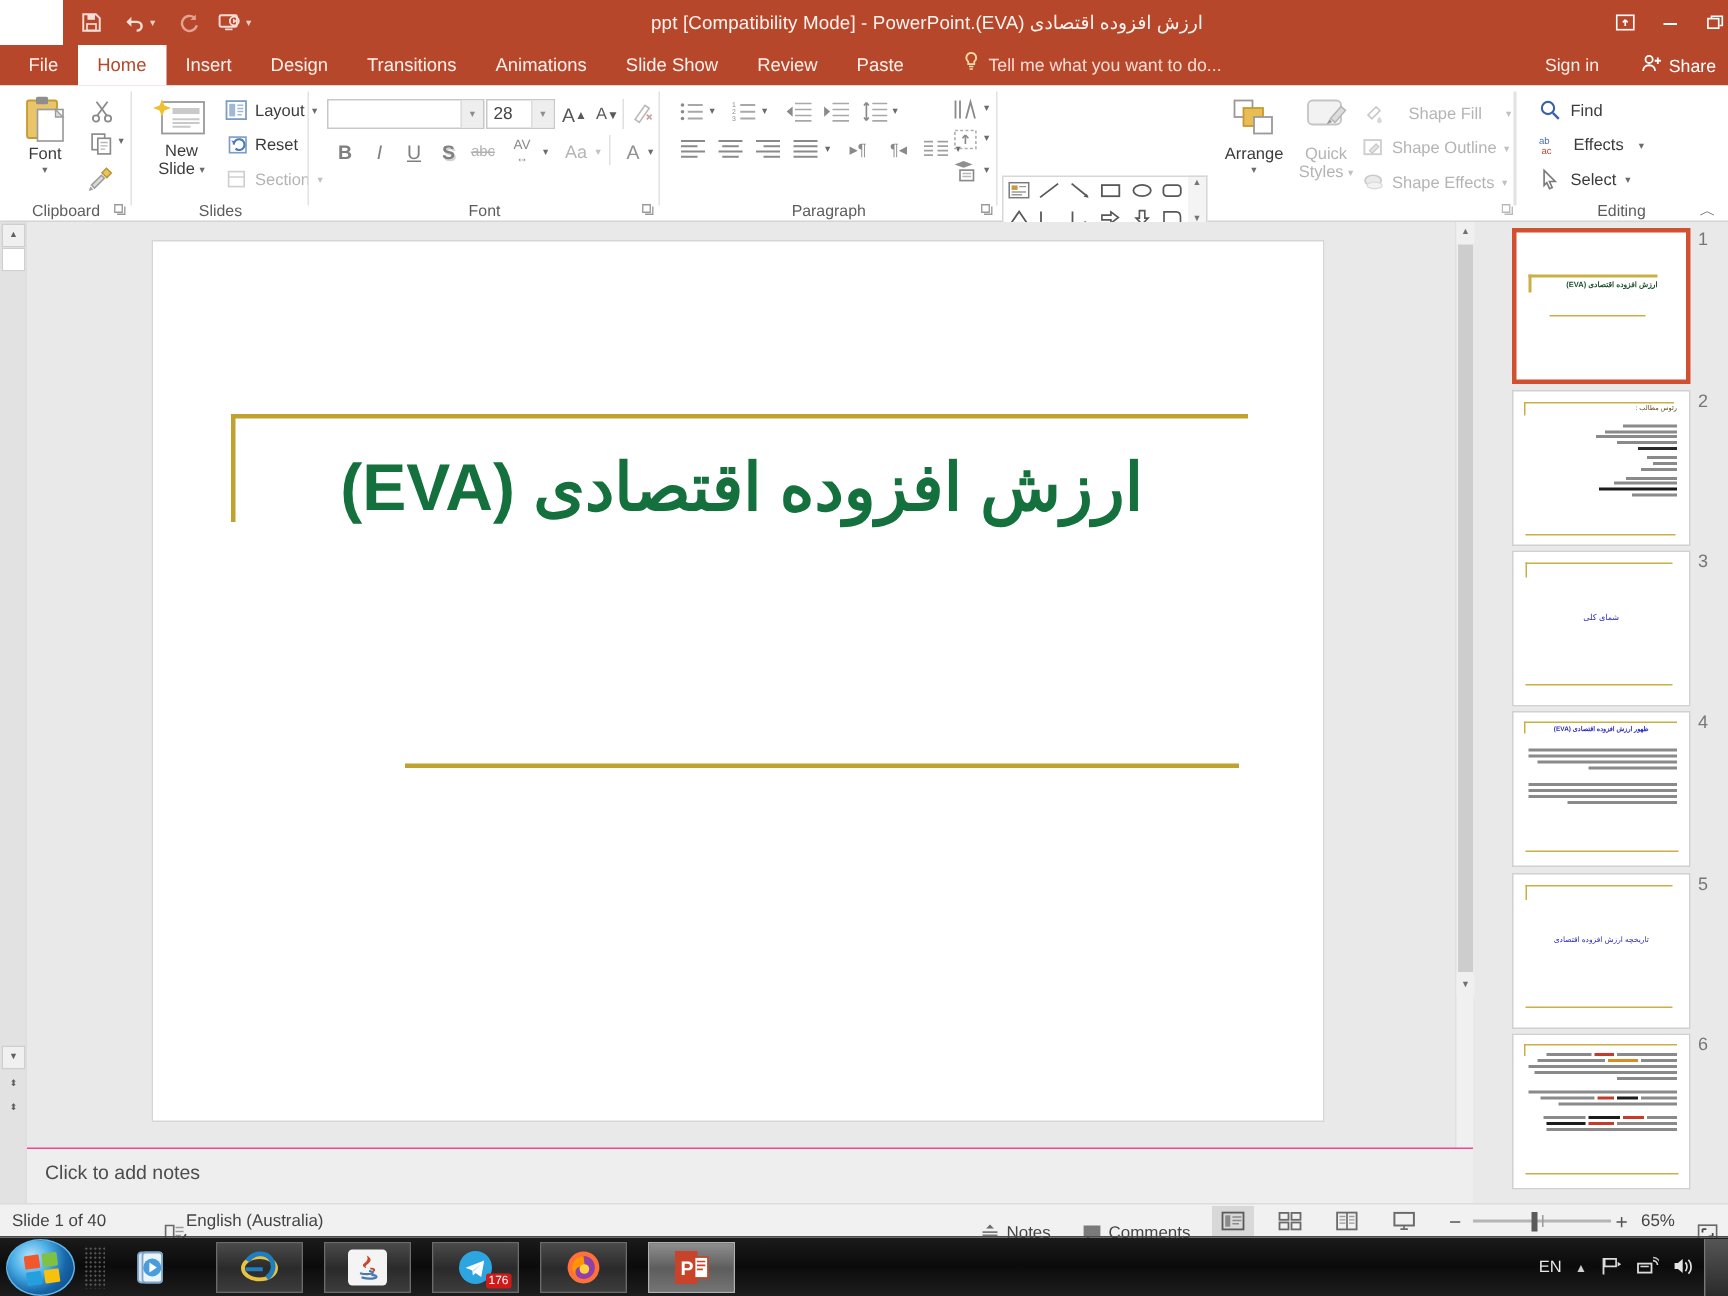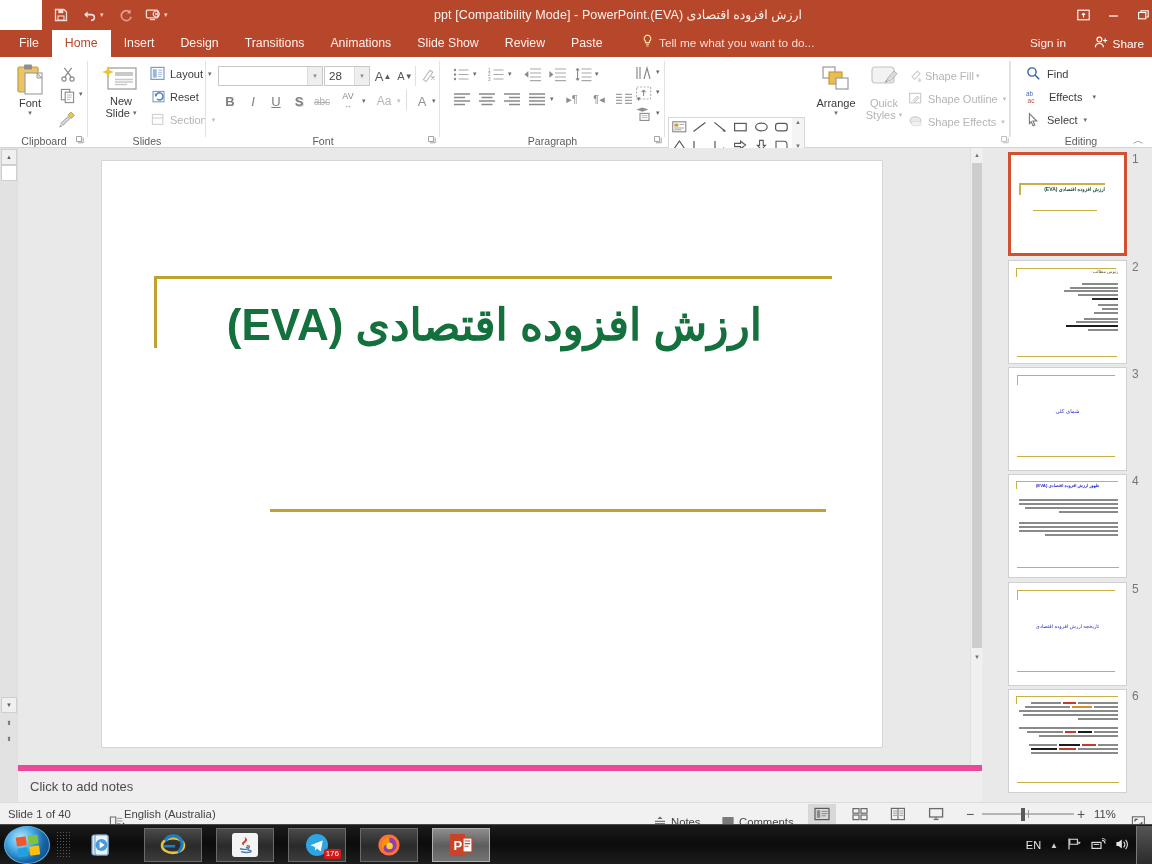--- a/index.html
+++ b/index.html
@@ -174,21 +174,21 @@
   }
   .t-line { position: absolute; background: #c9af45; }
   .t-txt {
     position: absolute; direction: rtl; text-align: right; white-space: nowrap;
     transform-origin: right top;
   }
 
   
   .notespane {
     position: absolute; left: 18px; top: 617px; width: 964px; height: 37px;
-    background: #eeeeee; border-top: 6px solid #ec4899;
+    background: #eeeeee; border-top: 1px solid #ec4899;
   }
   .notes-text {
     position: absolute; left: 12px; top: 8px; font-size: 13px; color: #4c4c4c;
   }
 
   
   .statusbar {
     position: absolute; left: 0; top: 802px; width: 1152px; height: 22px;
     background: #f1f1f1; border-top: 1px solid #dcdcdc; font-size: 11.3px; color: #444;
   }
@@ -718,21 +718,21 @@
           <path d="M20 14l7-8 3 2.6-7 8z" fill="#dcdcdc" stroke="#b4b4b4" stroke-width="1"></path>
           <path d="M19.4 14.4l-2 3.6 3.6-1.6z" fill="#9a9a9a"></path>
         </svg>
       <div class="lbl-sm lbl-dim" style="margin-top:2px">Quick</div>
       <div style="display:flex;align-items:center;gap:3px">
         <span class="lbl-sm lbl-dim">Styles</span>
         <span class="mini-caret dim">▾</span>
       </div>
     </div>
 
-    <div class="sq" style="left:908px;top:9px;height:19px;justify-content:flex-start;gap:2px">
+    <div class="sq" style="left:908px;top:9px;height:19px;justify-content:flex-start;gap:16px">
       <svg width="15" height="15" viewBox="0 0 15 15">
           <path d="M4 8.6l5.4-5.4 2.6 2.6-5.4 5.4z" fill="none" stroke="#c9c9c9" stroke-width="1.1"></path>
           <path d="M11.6 9.6c1 1.4 1.6 2.2 1.6 3a1.6 1.6 0 1 1-3.2 0c0-.8.6-1.6 1.6-3z" fill="#d8d8d8"></path>
         </svg>
       <span class="lbl-sm lbl-dim">Shape Fill</span>
       <span class="mini-caret dim">▾</span>
     </div>
     <div class="sq" style="left:908px;top:32px;height:19px;justify-content:flex-start;gap:5px">
       <svg width="15" height="15" viewBox="0 0 15 15">
           <rect x="1.6" y="2.4" width="11" height="9.4" fill="none" stroke="#cfcfcf" stroke-width="1.3"></rect>
@@ -983,21 +983,21 @@
           <path d="M5.6 12.4h5" stroke="#6a6a6a" stroke-width="1.3"></path>
           <path d="M8 10v2.4" stroke="#6a6a6a" stroke-width="1.1"></path>
         </svg>
     </div>
 
     <div class="sb-item" style="left:966px;font-size:14px;color:#555;cursor:pointer">−</div>
     <div class="zslider" style="left:982px;width:92px"></div>
     <div class="ztick" style="left:1028px"></div>
     <div class="zthumb" style="left:1021px"></div>
     <div class="sb-item" style="left:1077px;font-size:14px;color:#555;cursor:pointer">+</div>
-    <div class="sb-item" style="left:1094px">11%</div>
+    <div class="sb-item" style="left:1094px">65%</div>
     <div class="sb-btn" style="left:1126px">
       <svg width="15" height="14" viewBox="0 0 15 14">
           <rect x="1.4" y="1.8" width="12" height="10" fill="none" stroke="#6a6a6a" stroke-width="1.1"></rect>
           <path d="M4 4.4h2.6M4 4.4v2.2M10.8 9.2H8.2M10.8 9.2V7" stroke="#4a4a4a" stroke-width="1.2" fill="none"></path>
         </svg>
     </div>
   </div>
 
   <div class="taskbar">
     <div class="orb">

